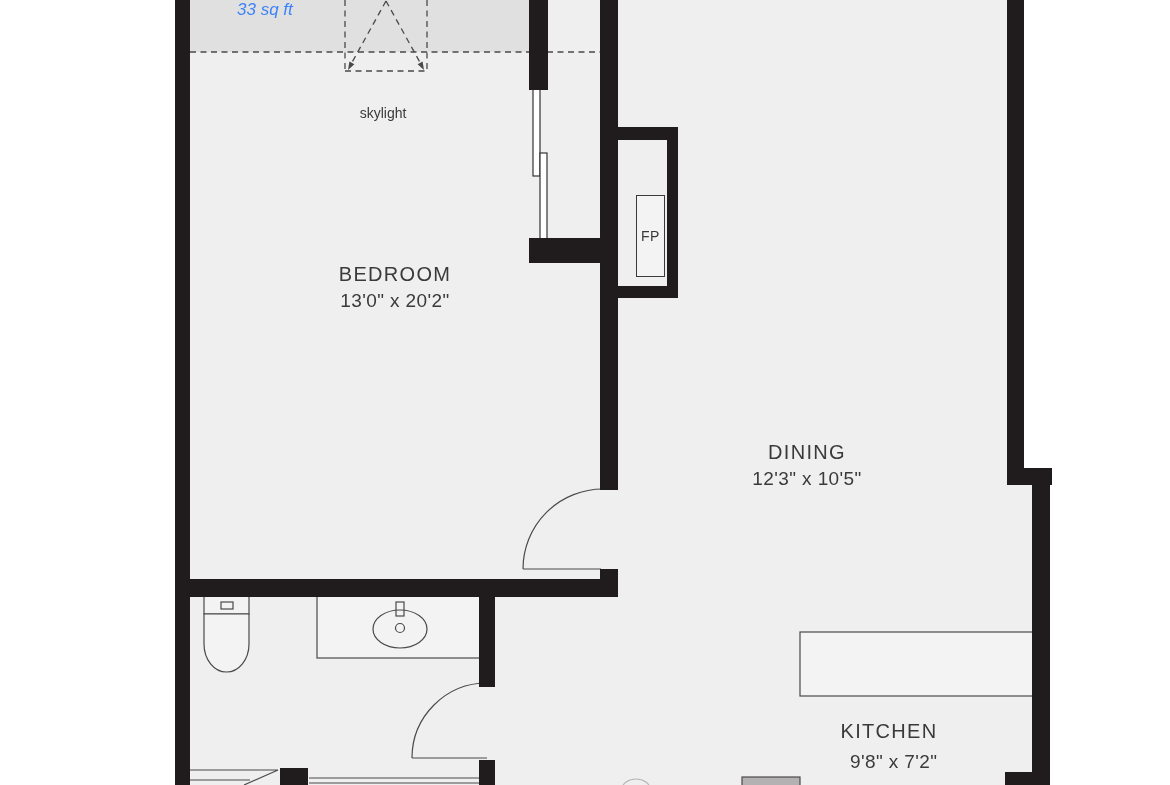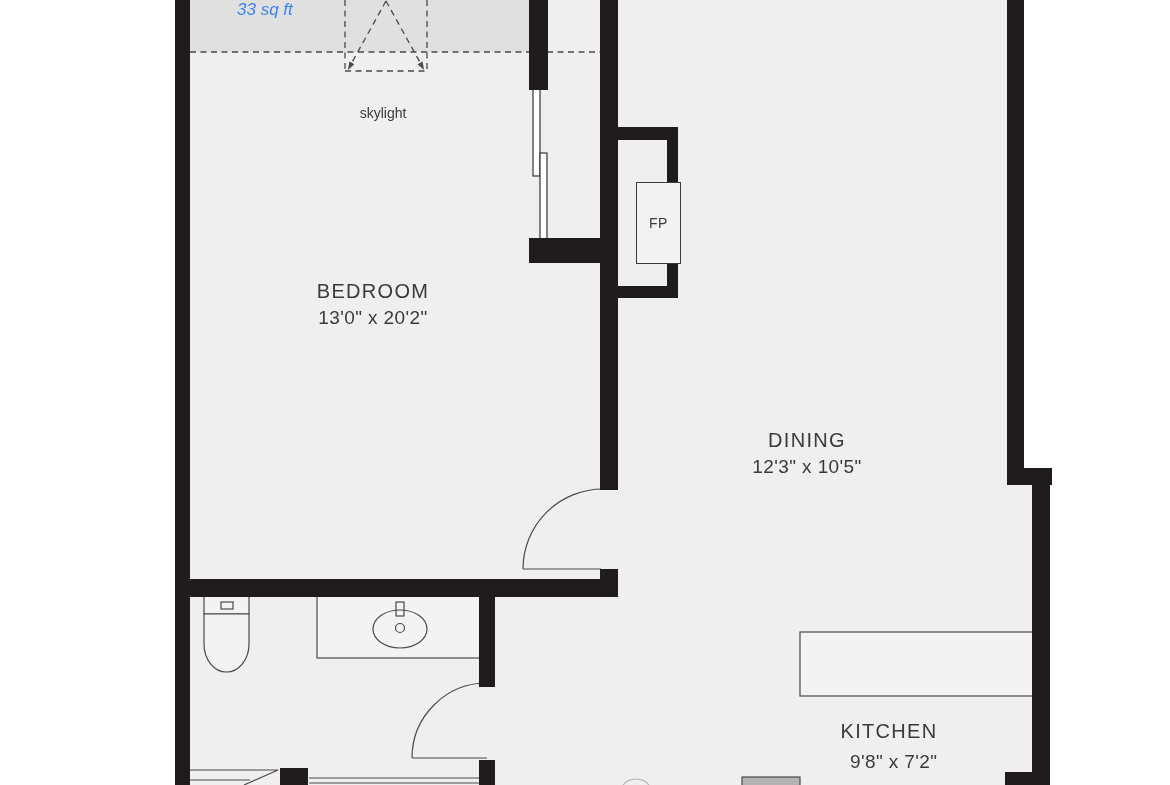--- a/index.html
+++ b/index.html
@@ -16,21 +16,21 @@
   .room-dims{font-size:19px;letter-spacing:0.4px;line-height:24px;margin-top:3px;}
   .room-dims.kitchen-gap{margin-top:7px;}
   .note-italic{position:absolute;font-style:italic;font-size:17px;color:#3b82f6;}
   .small-label{position:absolute;transform:translateX(-50%);font-size:14px;color:#3a3a3a;text-align:center;}
   .fp-alcove{
     position:absolute;left:611px;top:127px;width:67px;height:171px;
     box-sizing:border-box;background:#f0eff0;border-style:solid;border-color:#201c1d;
     border-width:13px 11px 12px 7px;
   }
   .fp-box{
-    position:absolute;left:636px;top:182px;width:45px;height:82px;
+    position:absolute;left:636px;top:195px;width:29px;height:82px;
     box-sizing:border-box;background:#f4f3f4;border:1.5px solid #3a3a3a;
     display:flex;align-items:center;justify-content:center;
     font-size:14px;color:#3a3a3a;letter-spacing:0.5px;
   }
   svg .ln{stroke:#4a4a4a;stroke-width:1.2;fill:none;}
   svg .fixfill{fill:#f4f3f4;}
   svg .dash{stroke:#4a4a4a;stroke-width:1.3;fill:none;stroke-dasharray:6 4.5;}
 </style>
 </head>
 <body>
@@ -105,25 +105,25 @@
   <div class="wall" style="left:280px;top:768px;width:28px;height:17px;"></div>
 
   <div class="fp-alcove"></div>
   <div class="fp-box">
     <span>FP</span>
   </div>
 
   <div class="note-italic" style="left:237px;top:0;">33 sq ft</div>
   <div class="small-label" style="left:383px;top:77px;margin-top:28px;">skylight</div>
 
-  <div class="room-label" style="left:373px;top:262px;margin-top:17px;">
+  <div class="room-label" style="left:395px;top:262px;">
     <div class="room-name">BEDROOM</div>
     <div class="room-dims">13'0" x 20'2"</div>
   </div>
-  <div class="room-label" style="left:807px;top:428px;">
+  <div class="room-label" style="left:807px;top:440px;">
     <div class="room-name">DINING</div>
     <div class="room-dims">12'3" x 10'5"</div>
   </div>
   <div class="room-label" style="left:889px;top:719px;text-align:right;">
     <div class="room-name">KITCHEN</div>
     <div class="room-dims kitchen-gap">9'8" x 7'2"</div>
   </div>
 
 </div>
 

